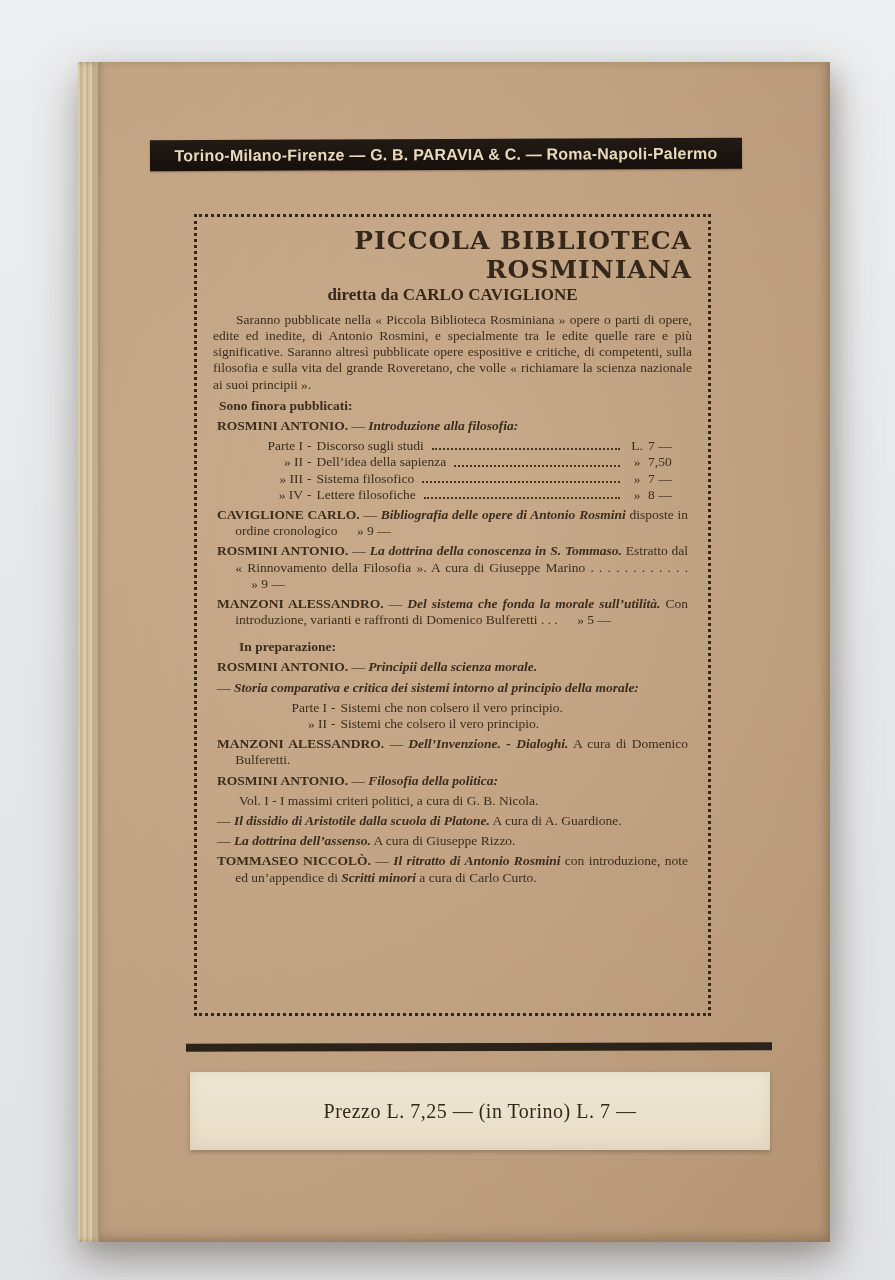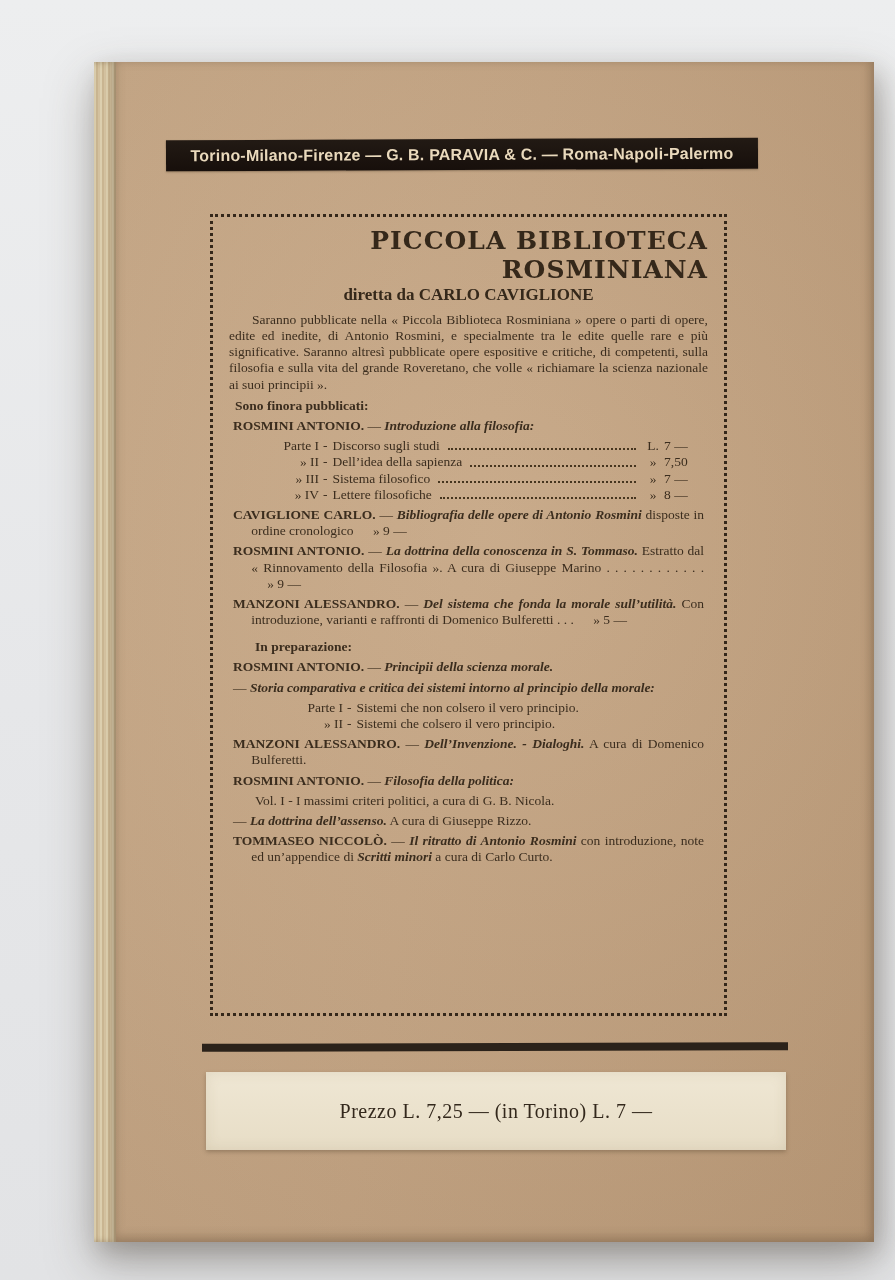--- a/index.html
+++ b/index.html
@@ -8,24 +8,23 @@
     background:#e8e9eb;
     font-family:"Liberation Serif", serif;
     overflow:hidden;
   }
   .photo{
     position:relative;width:895px;height:1280px;
     background:linear-gradient(180deg,#edeeef 0%,#e6e7e9 55%,#e2e3e5 100%);
   }
   
   .book{
-    position:absolute;left:94px;top:62px;width:752px;height:1180px;
+    position:absolute;left:78px;top:62px;width:752px;height:1180px;
     background:#c3a383;
     box-shadow:0 20px 45px rgba(70,60,48,.35), 6px 10px 22px rgba(60,50,40,.22);
-    padding-left:28px;
   }
   .pages-edge{
     position:absolute;left:0;top:0;width:22px;height:100%;
     background:repeating-linear-gradient(90deg,#dccfae 0 2px,#c9b591 2px 4px,#d3c19f 4px 6px);
     box-shadow:inset -4px 0 6px rgba(92,72,50,.40);
   }
   .cover{
     position:absolute;left:22px;top:0;right:0;bottom:0;
     background:
       radial-gradient(120% 90% at 50% 40%, rgba(255,244,220,.10), rgba(90,65,40,.12)),
@@ -239,20 +238,27 @@
 
         <section class="entry">
           <p class="hang">
             <span class="author">ROSMINI ANTONIO.</span>
             <span>—</span>
             <span class="ital">Filosofia della politica:</span>
           </p>
           <p class="sub-line">Vol. I - I massimi criteri politici, a cura di G. B. Nicola.</p>
         </section>
 
+        <section class="entry">
+          <p class="hang">
+            <span>—</span>
+            <span class="ital">Il dissidio di Aristotile dalla scuola di Platone.</span>
+            <span>A cura di A. Guardione.</span>
+          </p>
+        </section>
 
         <section class="entry">
           <p class="hang">
             <span>—</span>
             <span class="ital">La dottrina dell’assenso.</span>
             <span>A cura di Giuseppe Rizzo.</span>
           </p>
         </section>
 
         <section class="entry">

